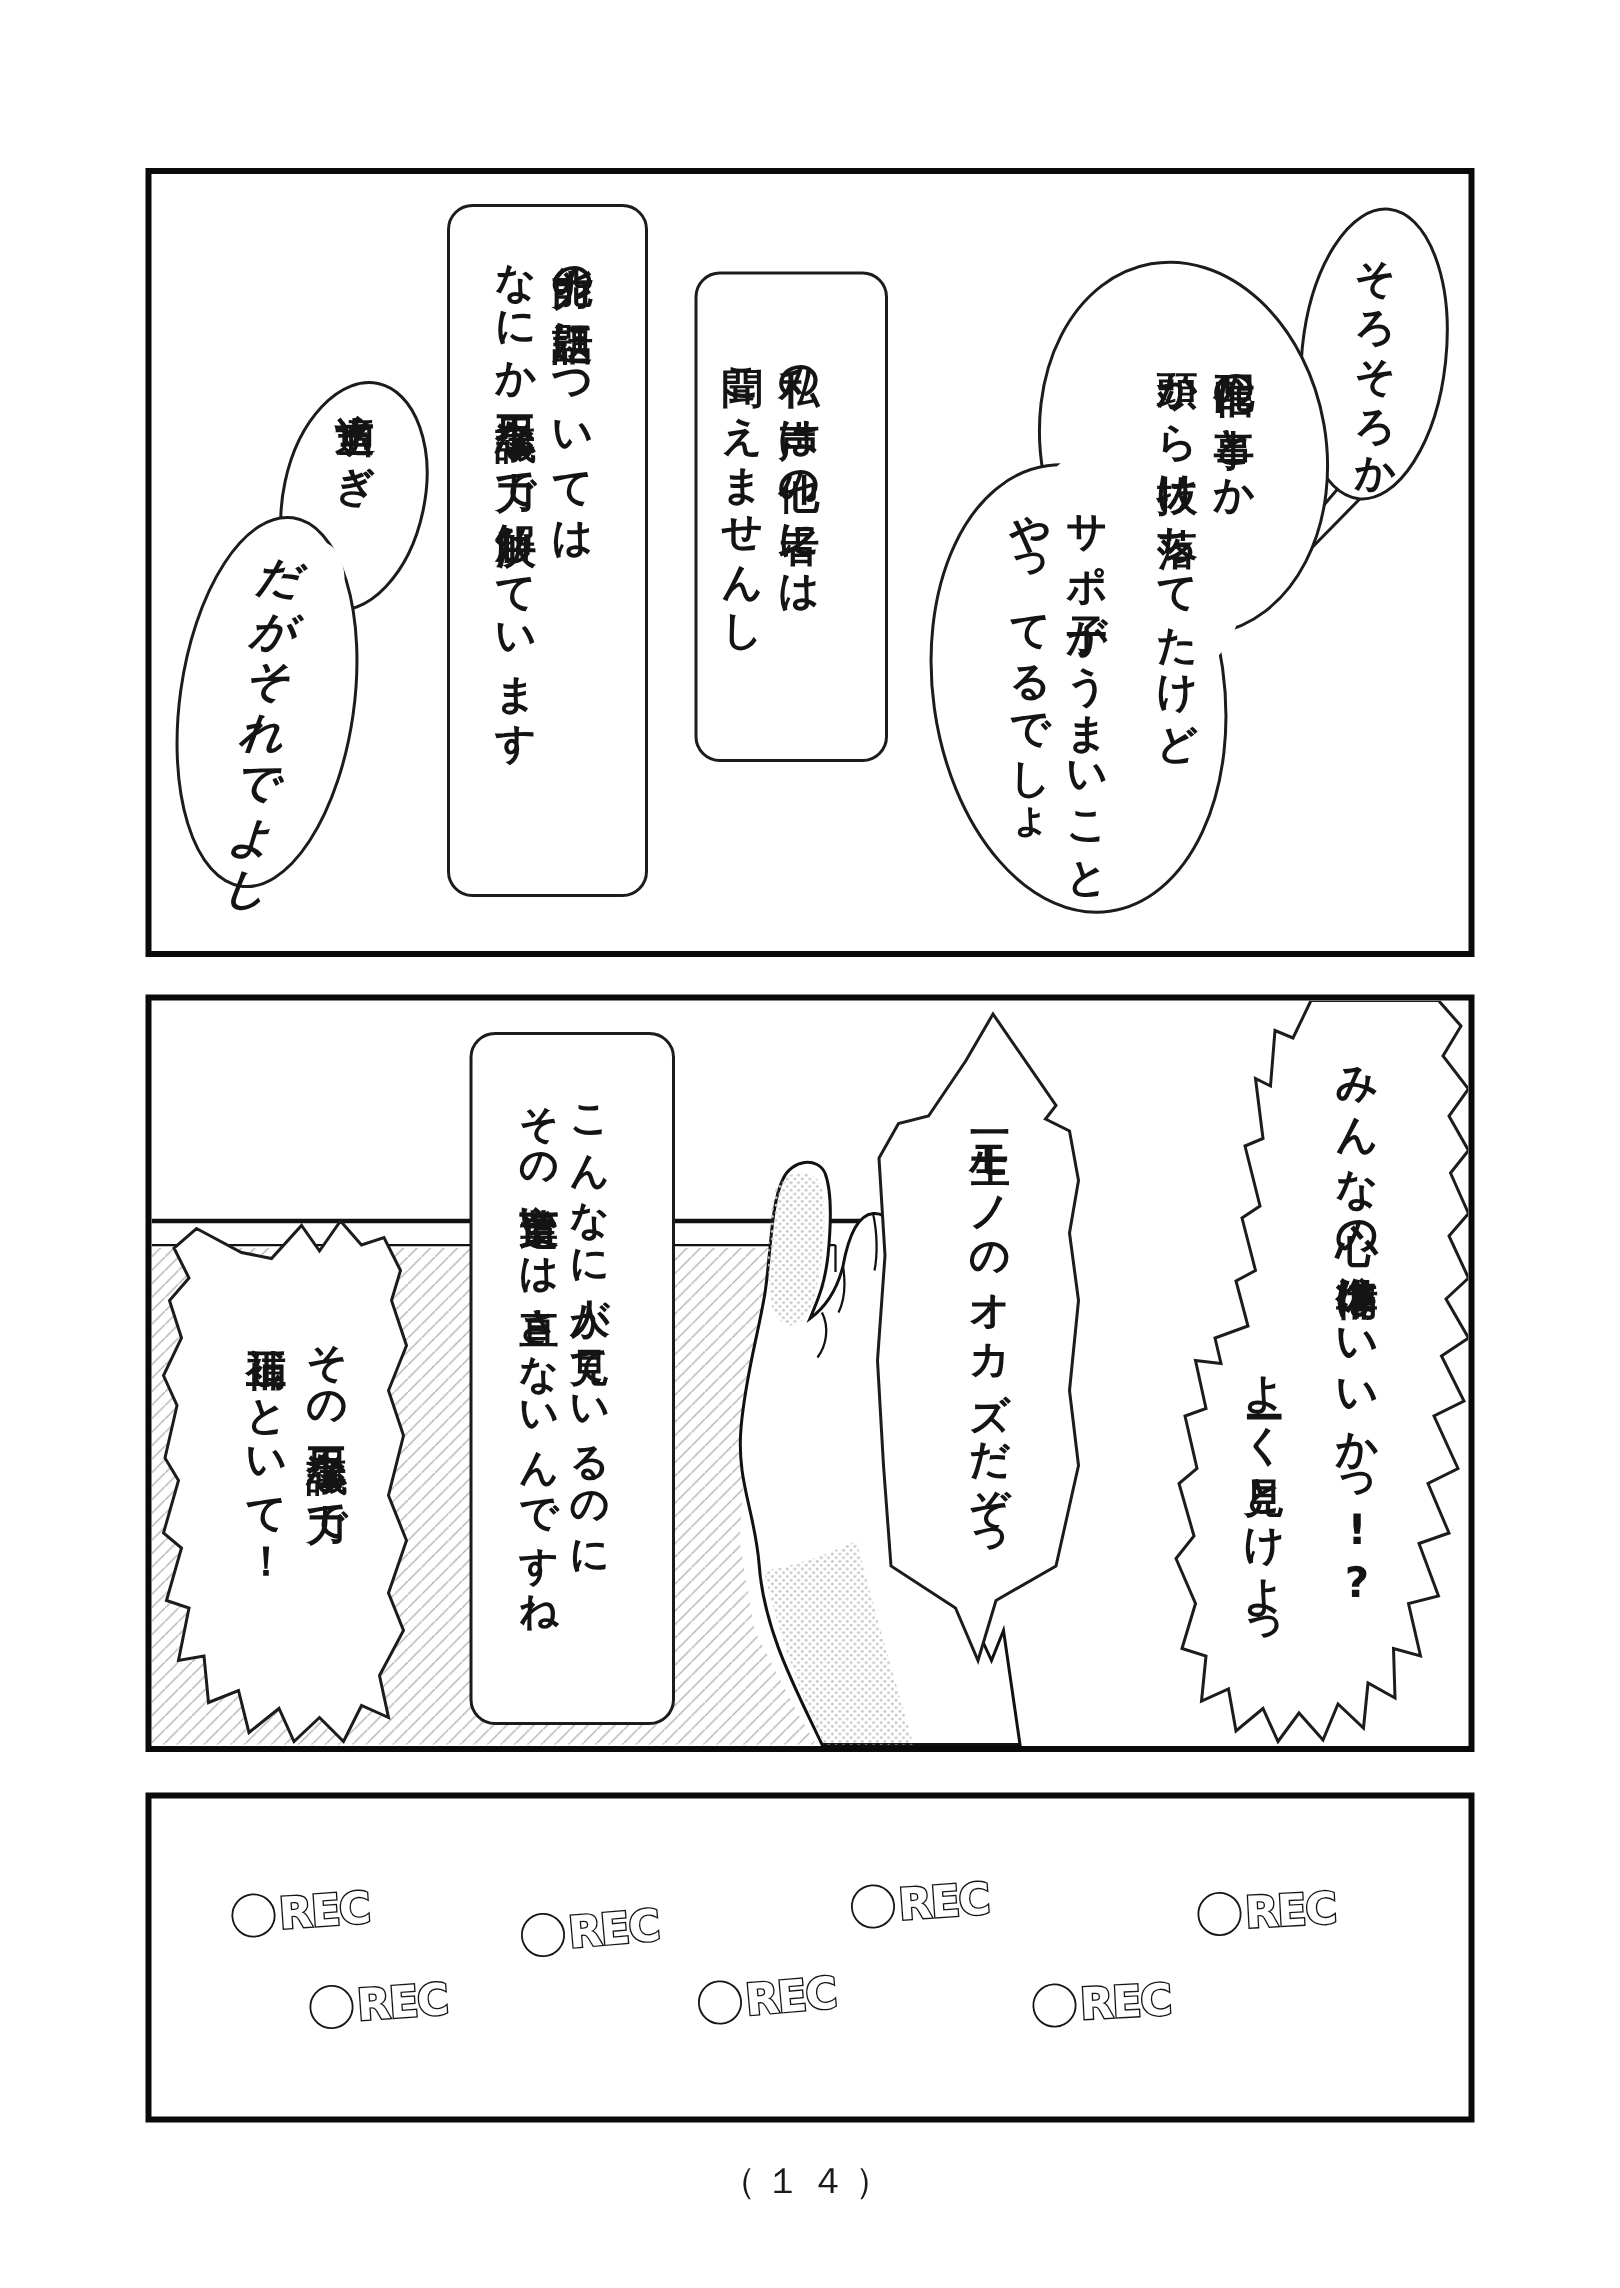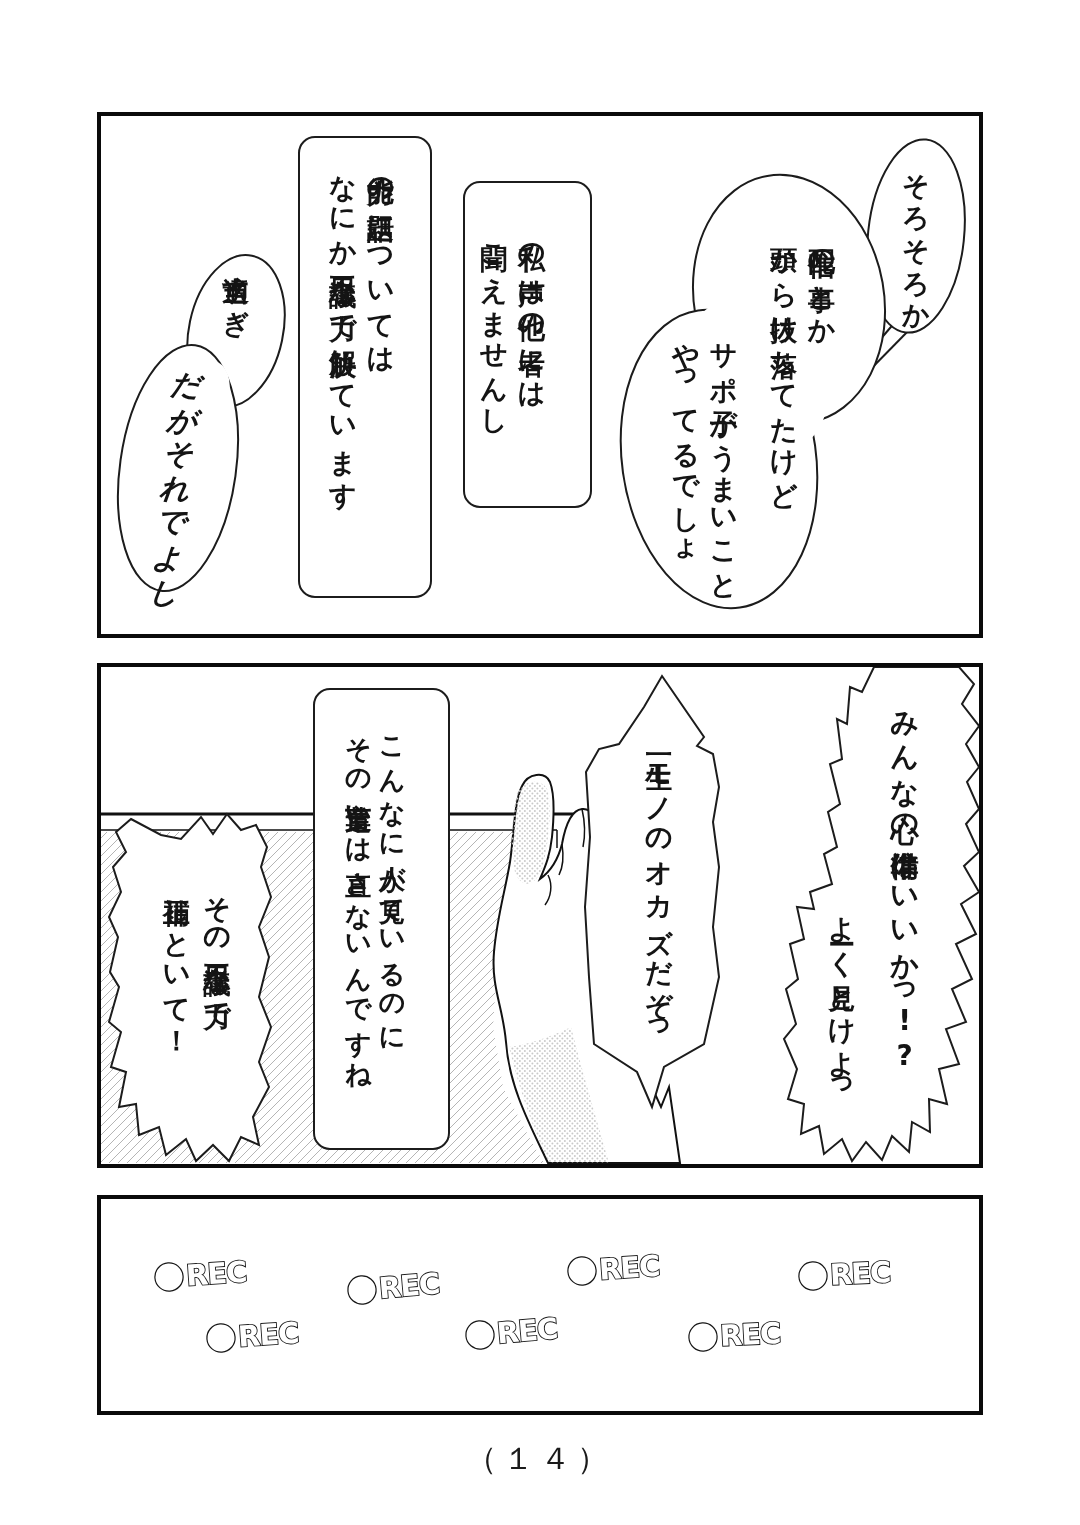--- a/index.html
+++ b/index.html
@@ -9,21 +9,21 @@
   #panel1{left:97px;top:112px;width:886px;height:526px;}
   #panel2{left:97px;top:663px;width:886px;height:505px;}
   #panel3{left:97px;top:1195px;width:886px;height:220px;}
   .art{position:absolute;left:0;top:0;}
   .vtext{position:absolute;writing-mode:vertical-rl;text-orientation:upright;white-space:pre-line;
          font-weight:bold;font-size:27px;line-height:1.4;letter-spacing:2px;color:#141414;z-index:5;}
   .lh13{line-height:1.3;}
   .lh15{line-height:1.5;}
   .slant{font-style:italic;transform:rotate(6deg);font-size:29px;}
   #page-number{position:absolute;left:0;right:0;top:1438px;text-align:center;
-               font-size:31px;letter-spacing:6px;color:#1a1a1a;font-family:"Liberation Sans",sans-serif;}
+               font-size:24px;letter-spacing:6px;color:#1a1a1a;font-family:"Liberation Sans",sans-serif;}
 </style>
 </head>
 <body>
 
 <div id="page">
 
   <div id="panel1" class="panel">
     <svg class="art" width="878" height="518" viewBox="0 0 878 518">
 
       <g stroke="#1c1c1c" stroke-width="2" fill="none">

